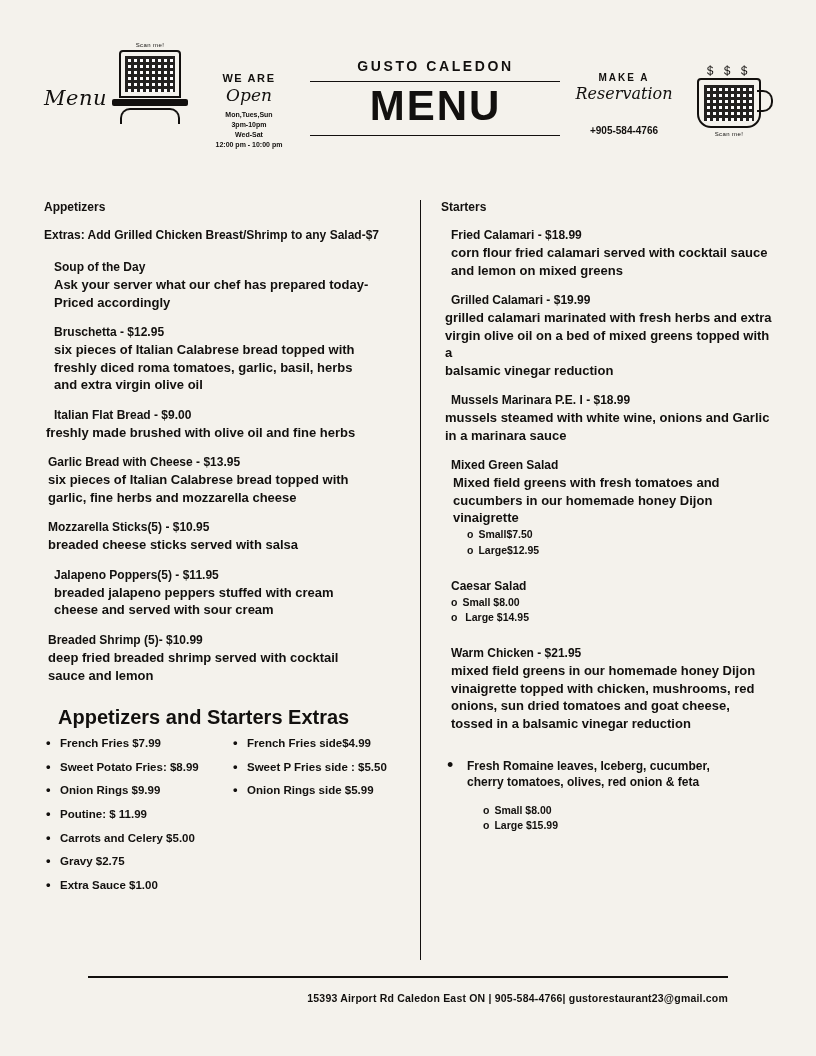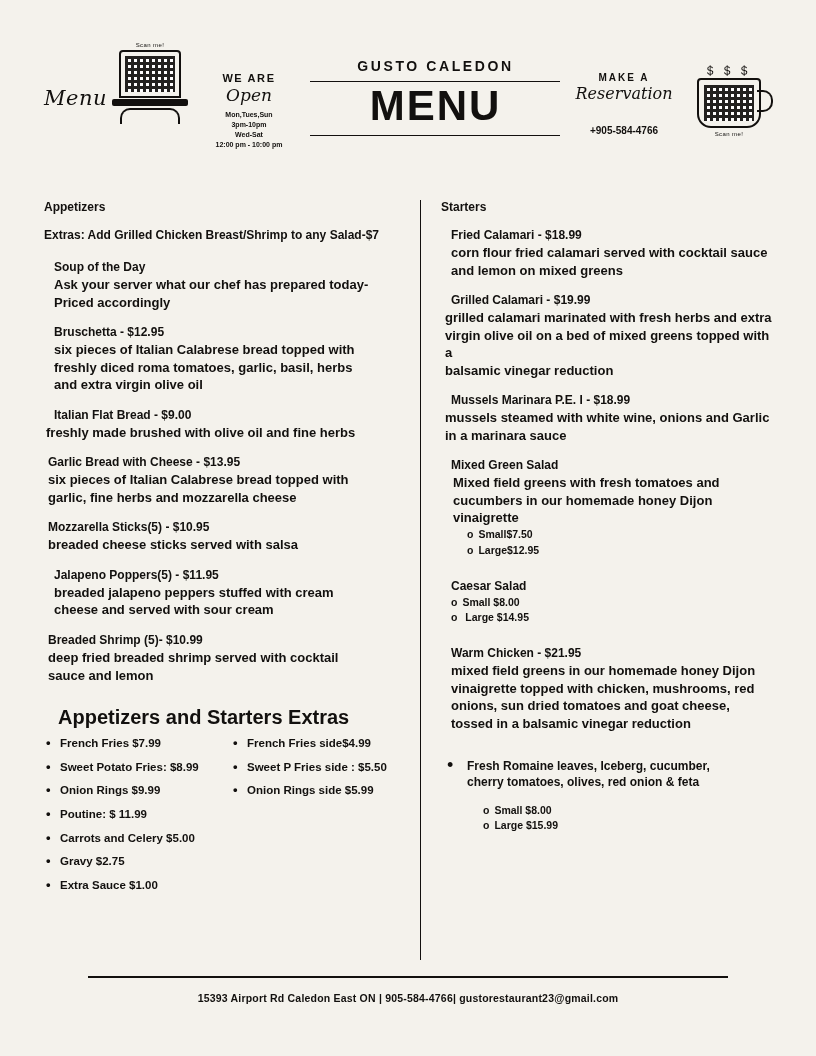--- a/index.html
+++ b/index.html
@@ -288,21 +288,21 @@
     top: -3px;
     font-size: 18px;
   }
 
   
   .footer {
     position: absolute;
     left: 88px;
     right: 88px;
     bottom: 52px;
-    text-align: center;
+    text-align: right;
   }
   .footer hr {
     border: none;
     border-top: 2px solid #12100e;
     margin: 0 0 14px 0;
   }
   .footer .ftext {
     font-size: 10.5px;
     font-weight: bold;
     letter-spacing: .2px;

